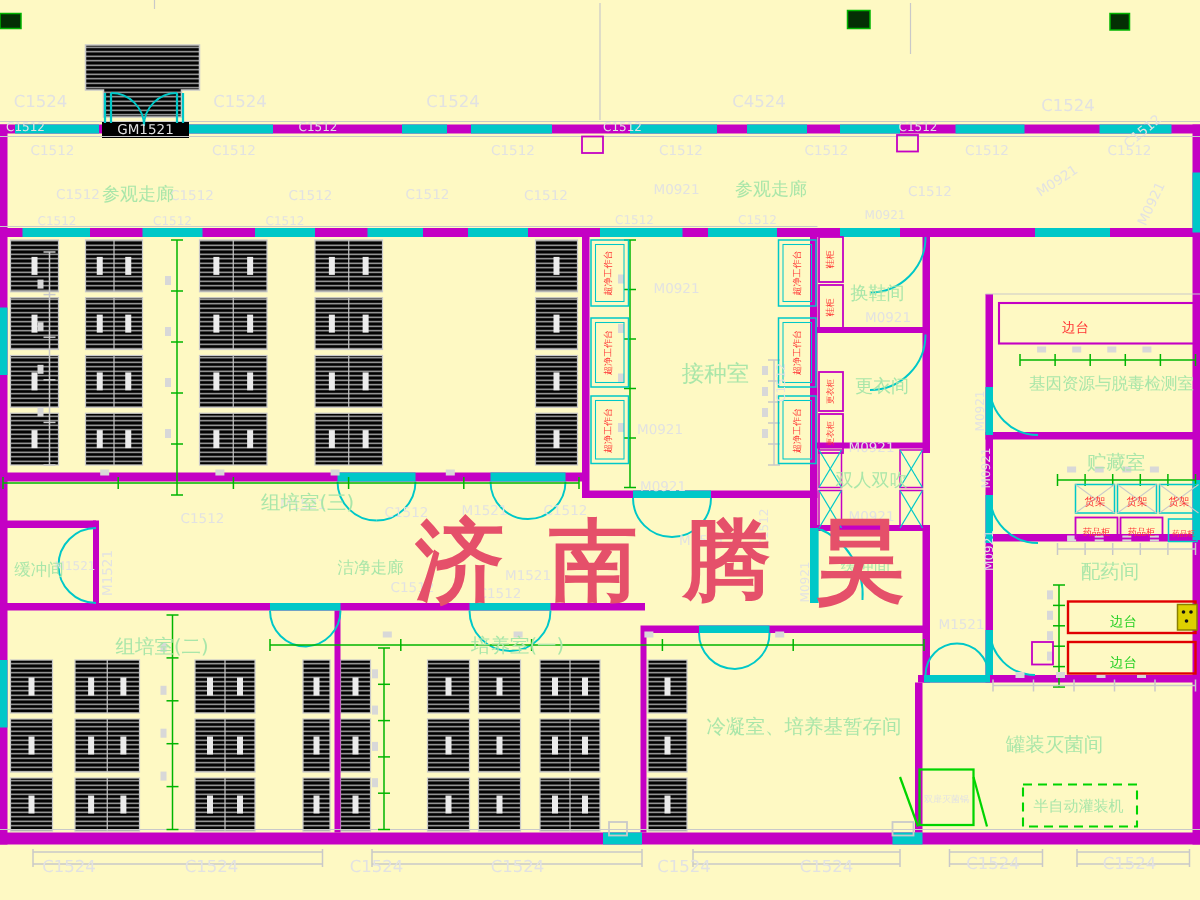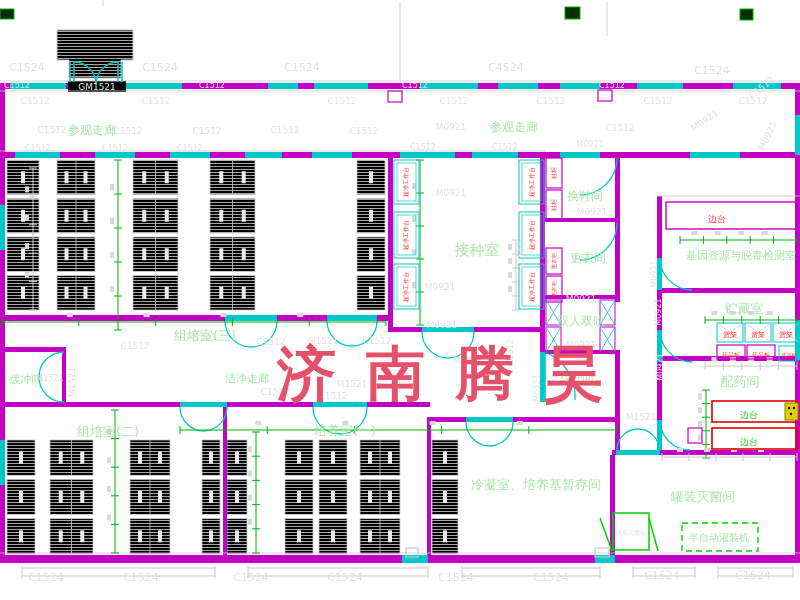--- a/index.html
+++ b/index.html
@@ -1,16 +1,16 @@
 <!DOCTYPE html>
 <html><head>
 <meta charset="utf-8">
 <style>
   html,body{margin:0;padding:0;background:#000;}
-  #stage{position:relative;width:800px;height:600px;background:#ffffff;overflow:hidden;
+  #stage{position:relative;width:800px;height:600px;background:#fef9c3;overflow:hidden;
          font-family:"DejaVu Sans",sans-serif;}
   #plan{position:absolute;left:0;top:0;}
   #watermark{position:absolute;left:455px;top:376px;transform:translate(-50%,-54%);
     white-space:nowrap;font-size:59px;font-weight:bold;letter-spacing:30px;
     color:#e5506a;z-index:5;line-height:1;pointer-events:none;}
   text{font-family:"DejaVu Sans",sans-serif;}
 </style>
 </head>
 <body>
 

